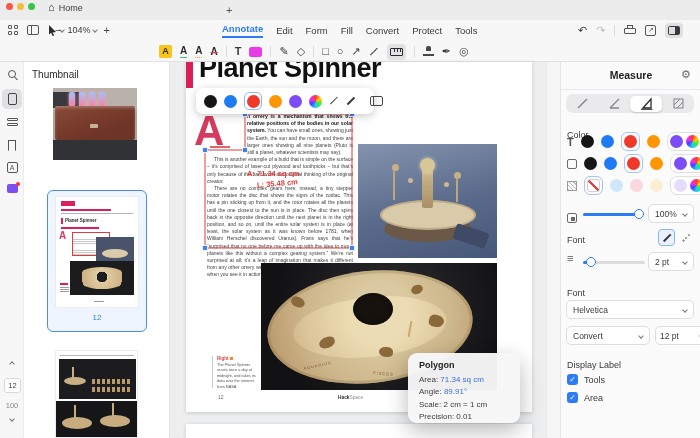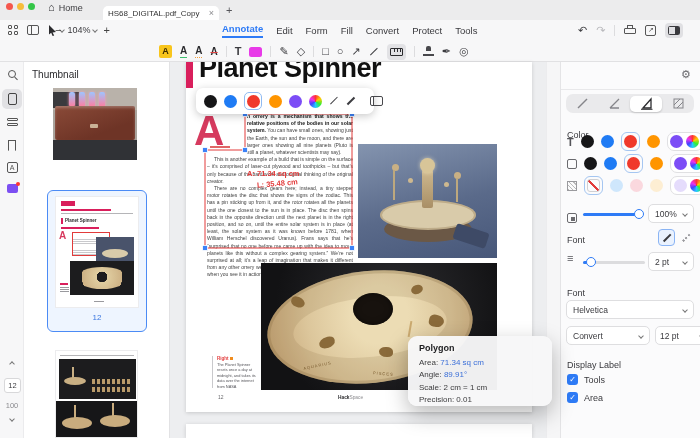--- a/index.html
+++ b/index.html
@@ -32,21 +32,21 @@
   .pdftext p{margin:0}
   .pdftext .ind{text-indent:7px}
   .endmark{display:inline-block;width:4px;height:4px;background:#f08c1e;vertical-align:baseline}
   .mlabel{color:#e23b3b;font-size:7.5px;font-weight:bold;white-space:nowrap}
   
   .colorbar{left:196px;top:88px;width:178px;height:26px;background:#fff;border-radius:7px;box-shadow:0 2px 9px rgba(0,0,0,.22);display:flex;align-items:center;padding:0 8px;gap:7px}
   .dot{width:13px;height:13px;border-radius:50%;display:inline-block;flex:none}
   .dotsel{width:18px;height:18px;border:1.3px solid #90bbf2;border-radius:5px;display:flex;align-items:center;justify-content:center;flex:none}
   .rainbow{background:conic-gradient(#f33,#fc0,#3e3,#2cf,#44f,#e3e,#f33)}
   
-  .popup{left:408px;top:336px;width:144px;height:70px;background:rgba(247,247,248,.97);border-radius:9px;box-shadow:0 8px 22px rgba(0,0,0,.28);padding:7px 11px 0;z-index:30}
+  .popup{left:408px;top:353px;width:112px;height:70px;background:rgba(247,247,248,.97);border-radius:9px;box-shadow:0 8px 22px rgba(0,0,0,.28);padding:7px 11px 0;z-index:30}
   .popup h4{font-size:9px;color:#1e1e20;margin-bottom:4px}
   .popup .row{font-size:8px;color:#3c3c3e;line-height:12.4px}
   .popup .bluev{color:#3b6fd8}
   
   .rpanel{left:560px;top:62px;width:140px;height:376px;background:#fbfbfc;border-left:1px solid #e4e4e6}
   .plabel{font-size:9px;color:#3a3a3e;position:absolute;left:6px}
   .seg{position:absolute;left:5px;top:32px;width:128px;height:19px;background:#eaeaec;border-radius:7px;display:flex}
   .seg>div{flex:1;display:flex;align-items:center;justify-content:center}
   .segsel{background:#fff;border-radius:5px;margin:1.5px 0;box-shadow:0 1px 2px rgba(0,0,0,.18)}
   .crow{position:absolute;left:6px;width:128px;height:19px;display:flex;align-items:center;gap:7px}
@@ -63,24 +63,20 @@
 <body>
 
 <div class="abs titlebar">
   <span class="abs light" style="left:6px;top:3px;background:#f5574e"></span>
   <span class="abs light" style="left:17px;top:3px;background:#f6bd3b"></span>
   <span class="abs light" style="left:28px;top:3px;background:#34c648"></span>
   <div class="abs r" style="left:48px;top:2px;gap:4px">
     <span style="font-size:11px;color:#3a3a3e;line-height:1">⌂</span>
     <span style="font-size:9px;color:#3a3a3e">Home</span>
   </div>
-  <div class="abs doctab">
-    <span style="flex:1;overflow:hidden;white-space:nowrap">HS68_DIGITAL.pdf_Copy</span>
-    <span style="font-size:9px;color:#8a8a8e">×</span>
-  </div>
   <span class="abs" style="left:226px;top:4px;font-size:11px;color:#55555a">+</span>
 </div>
 
 <div class="abs toolbars">
 
   <div class="abs r" style="left:8px;top:4px;gap:9px;height:12px">
     <span style="display:inline-grid;grid-template-columns:4px 4px;gap:1.5px">
         <i style="width:4px;height:4px;border:1px solid #555;border-radius:1px"></i>
         <i style="width:4px;height:4px;border:1px solid #555;border-radius:1px"></i>
         <i style="width:4px;height:4px;border:1px solid #555;border-radius:1px"></i>
@@ -347,20 +343,21 @@
   <h4>Polygon</h4>
   <div class="row"><span>Area:</span> <span class="bluev">71.34 sq cm</span></div>
   <div class="row"><span>Angle:</span> <span class="bluev">89.91°</span></div>
   <div class="row"><span>Scale:</span> <span>2 cm = 1 cm</span></div>
   <div class="row"><span>Precision:</span> <span>0.01</span></div>
 </div>
 
 <div class="abs" style="left:546px;top:62px;width:14px;height:376px;background:#f6f6f7;border-left:1px solid #ececee"></div>
 
 <div class="abs rpanel">
+  <div class="abs" style="left:0;top:7px;width:140px;text-align:center;font-size:10.5px;color:#1e1e20;font-weight:bold">Measure</div>
   <span class="abs" style="left:120px;top:6px;font-size:11px;color:#6a6a6e">⚙</span>
   <i class="abs" style="left:0;top:27px;width:140px;height:1px;background:#e8e8ea"></i>
   <div class="seg">
     <div>
         <svg width="13" height="13">
           <line x1="2" y1="11" x2="11" y2="2" stroke="#85858a" stroke-width="1.4"></line>
         </svg>
       </div>
     <div>
         <svg width="13" height="13">

